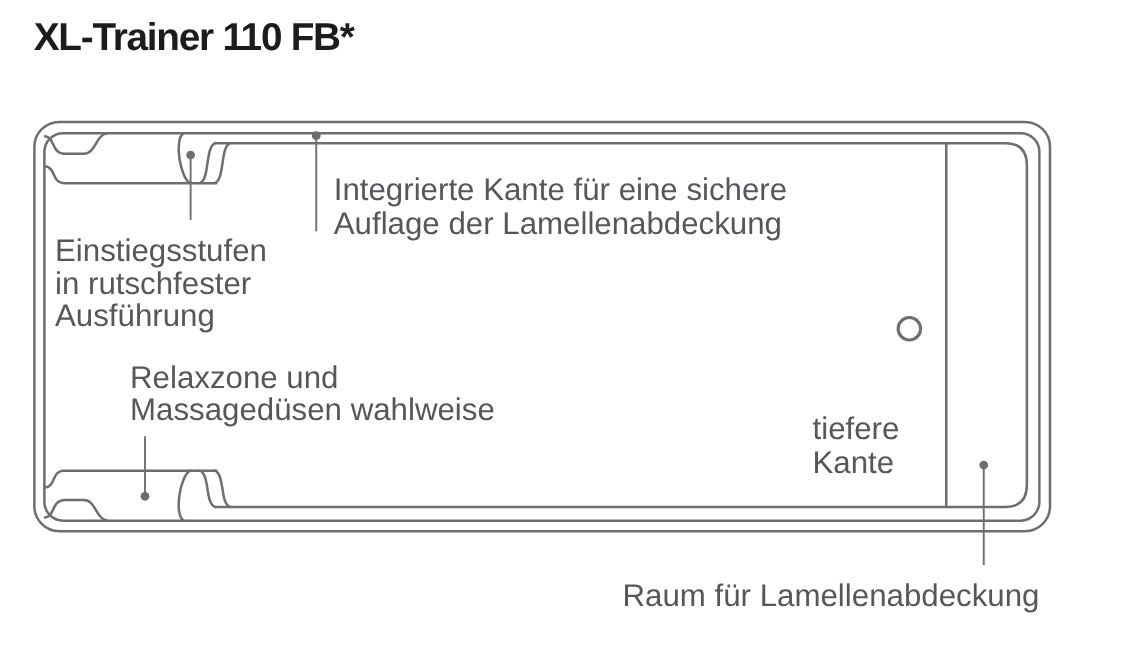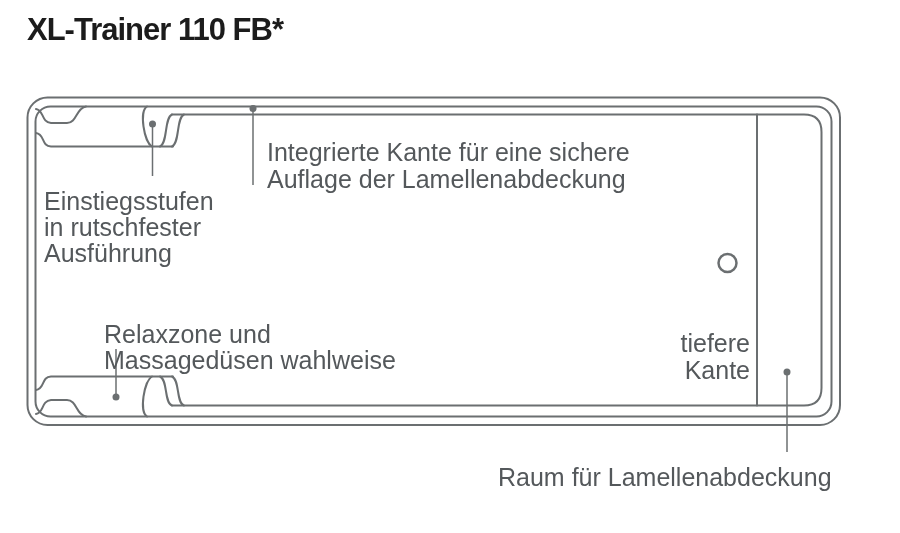--- a/index.html
+++ b/index.html
@@ -26,22 +26,22 @@
     color:var(--title-text);white-space:nowrap;
   }
   .label{
     position:absolute;
     font-size:25px;line-height:26px;
     color:var(--label-text);white-space:nowrap;
   }
   .label span{display:block;}
   .label-integrated{left:267px;top:139px;line-height:27px;}
   .label-steps{left:44px;top:188px;line-height:26px;}
-  .label-relax{left:104px;top:289px;line-height:26px;margin-top:32px;}
-  .label-deeper{left:650px;top:330px;width:100px;text-align:right;line-height:27px;}
+  .label-relax{left:104px;top:289px;line-height:26px;}
+  .label-deeper{left:650px;top:330px;width:100px;text-align:left;line-height:27px;}
   .label-cover{left:498px;top:464px;width:332px;text-align:left;line-height:27px;}
 </style>
 </head>
 <body>
 
 <div class="stage">
 
   <h1 class="title">XL-Trainer 110 FB*</h1>
 
   <svg class="drawing" viewBox="0 0 900 533" xmlns="http://www.w3.org/2000/svg">

